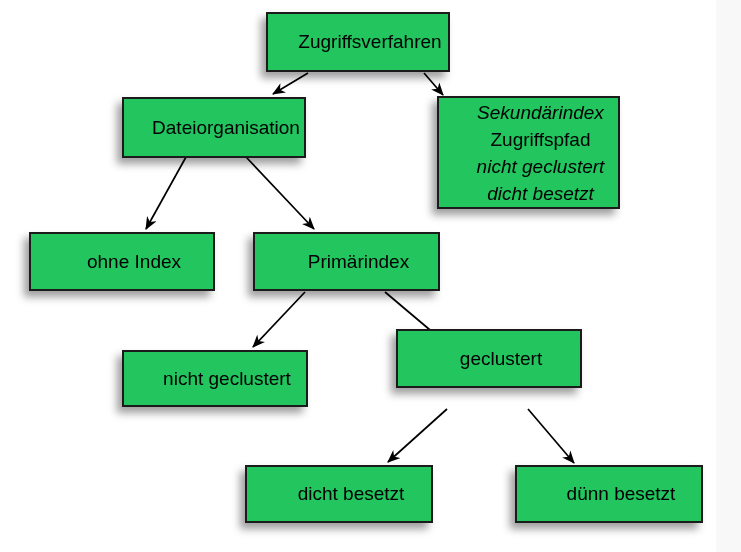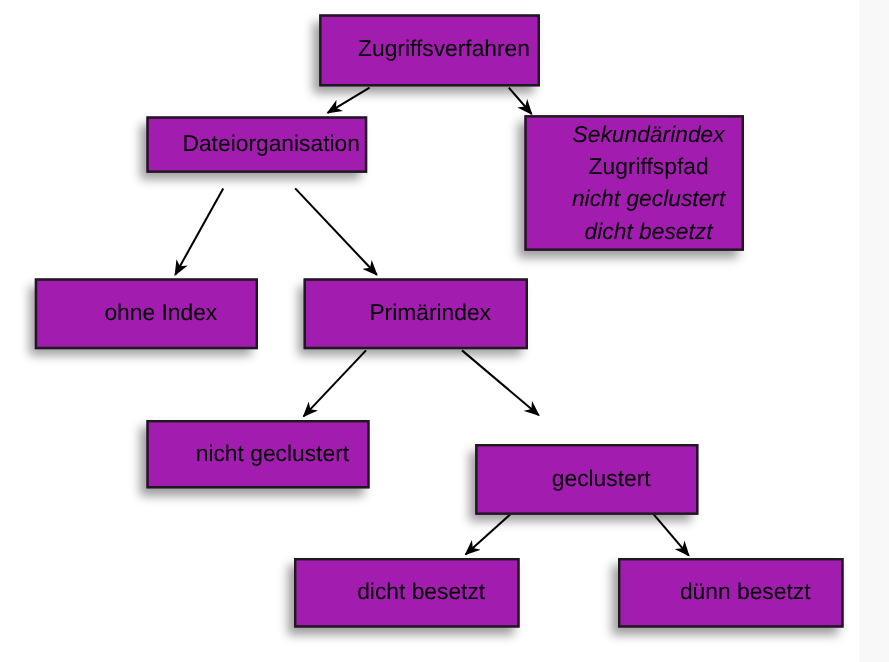--- a/index.html
+++ b/index.html
@@ -26,21 +26,21 @@
   #edges {
     position: absolute;
     left: 0;
     top: 0;
     width: 741px;
     height: 552px;
   }
   .node {
     position: absolute;
     box-sizing: border-box;
-    background: #a21caf;
+    background: #22c55e;
     border: 2.5px solid #1b1b1b;
     box-shadow: -5px 6px 8px rgba(0, 0, 0, 0.38);
     display: flex;
     flex-direction: column;
     align-items: center;
     justify-content: center;
     text-align: center;
     font-size: 19px;
     color: #000000;
     line-height: 1.25;
@@ -70,21 +70,21 @@
     <line x1="305" y1="292" x2="253" y2="347" stroke="#000" stroke-width="1.7" marker-end="url(#arrowhead)"></line>
     <line x1="385" y1="292" x2="449" y2="346" stroke="#000" stroke-width="1.7" marker-end="url(#arrowhead)"></line>
     <line x1="447" y1="409" x2="388" y2="462" stroke="#000" stroke-width="1.7" marker-end="url(#arrowhead)"></line>
     <line x1="528" y1="409" x2="574" y2="463" stroke="#000" stroke-width="1.7" marker-end="url(#arrowhead)"></line>
   </svg>
 
   <div class="node" id="node-root" style="left:266px; top:12px; width:184px; height:60px;">
     <span class="line">Zugriffsverfahren</span>
   </div>
 
-  <div class="node" id="node-dateiorganisation" style="left:122px; top:97px; width:184px; height:47px;">
+  <div class="node" id="node-dateiorganisation" style="left:122px; top:97px; width:184px; height:61px;">
     <span class="line">Dateiorganisation</span>
   </div>
 
   <div class="node" id="node-zugriffspfad" style="left:437px; top:96px; width:183px; height:113px;">
     <span class="line italic">Sekundärindex</span>
     <span class="line">Zugriffspfad</span>
     <span class="line italic">nicht geclustert</span>
     <span class="line italic">dicht besetzt</span>
   </div>
 
@@ -93,21 +93,21 @@
   </div>
 
   <div class="node" id="node-ohne-index" style="left:29px; top:232px; width:186px; height:59px;">
     <span class="line">ohne Index</span>
   </div>
 
   <div class="node" id="node-nicht-geclustert" style="left:122px; top:350px; width:186px; height:57px;">
     <span class="line">nicht geclustert</span>
   </div>
 
-  <div class="node" id="node-geclustert" style="left:396px; top:370px; width:186px; height:59px;">
+  <div class="node" id="node-geclustert" style="left:396px; top:329px; width:186px; height:59px;">
     <span class="line">geclustert</span>
   </div>
 
   <div class="node" id="node-dicht-besetzt" style="left:245px; top:465px; width:188px; height:58px;">
     <span class="line">dicht besetzt</span>
   </div>
 
   <div class="node" id="node-duenn-besetzt" style="left:515px; top:465px; width:188px; height:58px;text-align:right;">
     <span class="line">dünn besetzt</span>
   </div>

